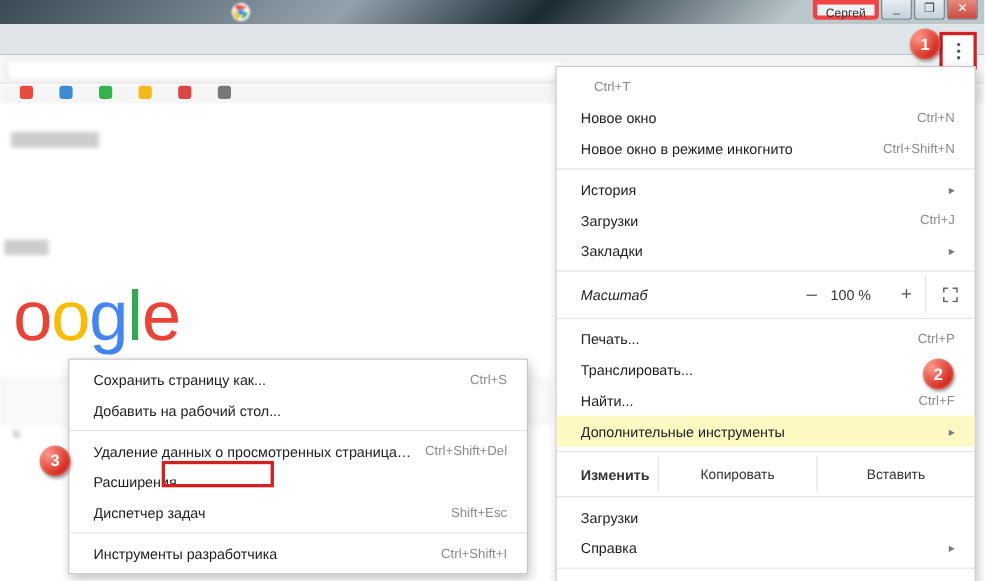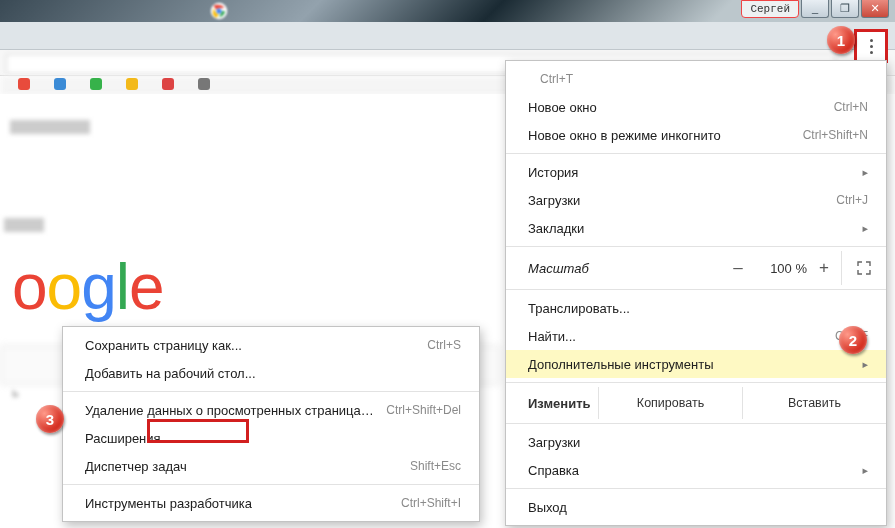--- a/index.html
+++ b/index.html
@@ -21,26 +21,25 @@
     background: linear-gradient(135deg,#3a4a55 0%, #93a2ad 35%, #1a2a33 55%, #bcc7cc 80%);
     filter: blur(0.4px);
   }
   .win-controls {
     position: absolute; top: 0; right: 6px; display: flex; gap: 2px;
     height: 20px;
   }
   .win-user {
     position: absolute; top: 0; right: 96px;
     background: rgba(255,255,255,0.75);
-    border: 1px solid #ef4444;
+    border: 4px solid #ef4444;
     height: 18px; line-height: 16px;
     font-size: 11px; padding: 0 8px;
     border-radius: 0 0 4px 4px;
     color: #333;
-    font-family: Liberation Mono, monospace;
   }
   .win-btn {
     width: 28px; height: 18px;
     background: linear-gradient(#e8eef3,#c4d0d9);
     border: 1px solid #6a7a85;
     border-top: none;
     border-radius: 0 0 3px 3px;
     font-size: 11px; line-height: 16px; text-align: center;
     color: #3a4a55;
   }
@@ -126,21 +125,21 @@
   .sep { height:1px; background:#e2e2e2; margin:4px 0; }
   .zoom-row {
     display:flex; align-items:center; height:34px;
     padding:0 0 0 22px; color:#202020;
   }
   .zoom-row .zlabel { flex:1;font-style:italic; }
   .zoom-btn {
     width:34px; height:30px; display:flex; align-items:center; justify-content:center;
     color:#555; font-size:17px;
   }
-  .zoom-val { width:52px; text-align:right; color:#333; }
+  .zoom-val { width:52px; text-align:left; color:#333; }
   .zoom-sep { width:1px; height:34px; background:#e2e2e2; }
   .full-btn { width:44px; display:flex; align-items:center;justify-content:center; }
 
   .edit-row {
     display:flex; height:32px; align-items:stretch;
     padding:0 0 0 22px;
   }
   .edit-row .elabel { flex:0 0 70px; display:flex; align-items:center;font-weight:bold; }
   .edit-btn {
     flex:1; display:flex; align-items:center; justify-content:center;
@@ -263,20 +262,24 @@
     <span class="zoom-btn">+</span>
     <span class="zoom-sep"></span>
     <span class="full-btn">
       <svg width="14" height="14" viewBox="0 0 14 14">
         <path d="M1 5V1h4M13 5V1H9M1 9v4h4M13 9v4H9" stroke="#666" stroke-width="1.4" fill="none"></path>
       </svg>
     </span>
   </div>
   <div class="sep"></div>
   <div class="mrow">
+    <span class="mlabel">Печать...</span>
+    <span class="mshort">Ctrl+P</span>
+  </div>
+  <div class="mrow">
     <span class="mlabel">Транслировать...</span>
   </div>
   <div class="mrow">
     <span class="mlabel">Найти...</span>
     <span class="mshort">Ctrl+F</span>
   </div>
   <div class="mrow" style="background:#fef9c3">
     <span class="mlabel">Дополнительные инструменты</span>
     <span class="marrow">▸</span>
   </div>

